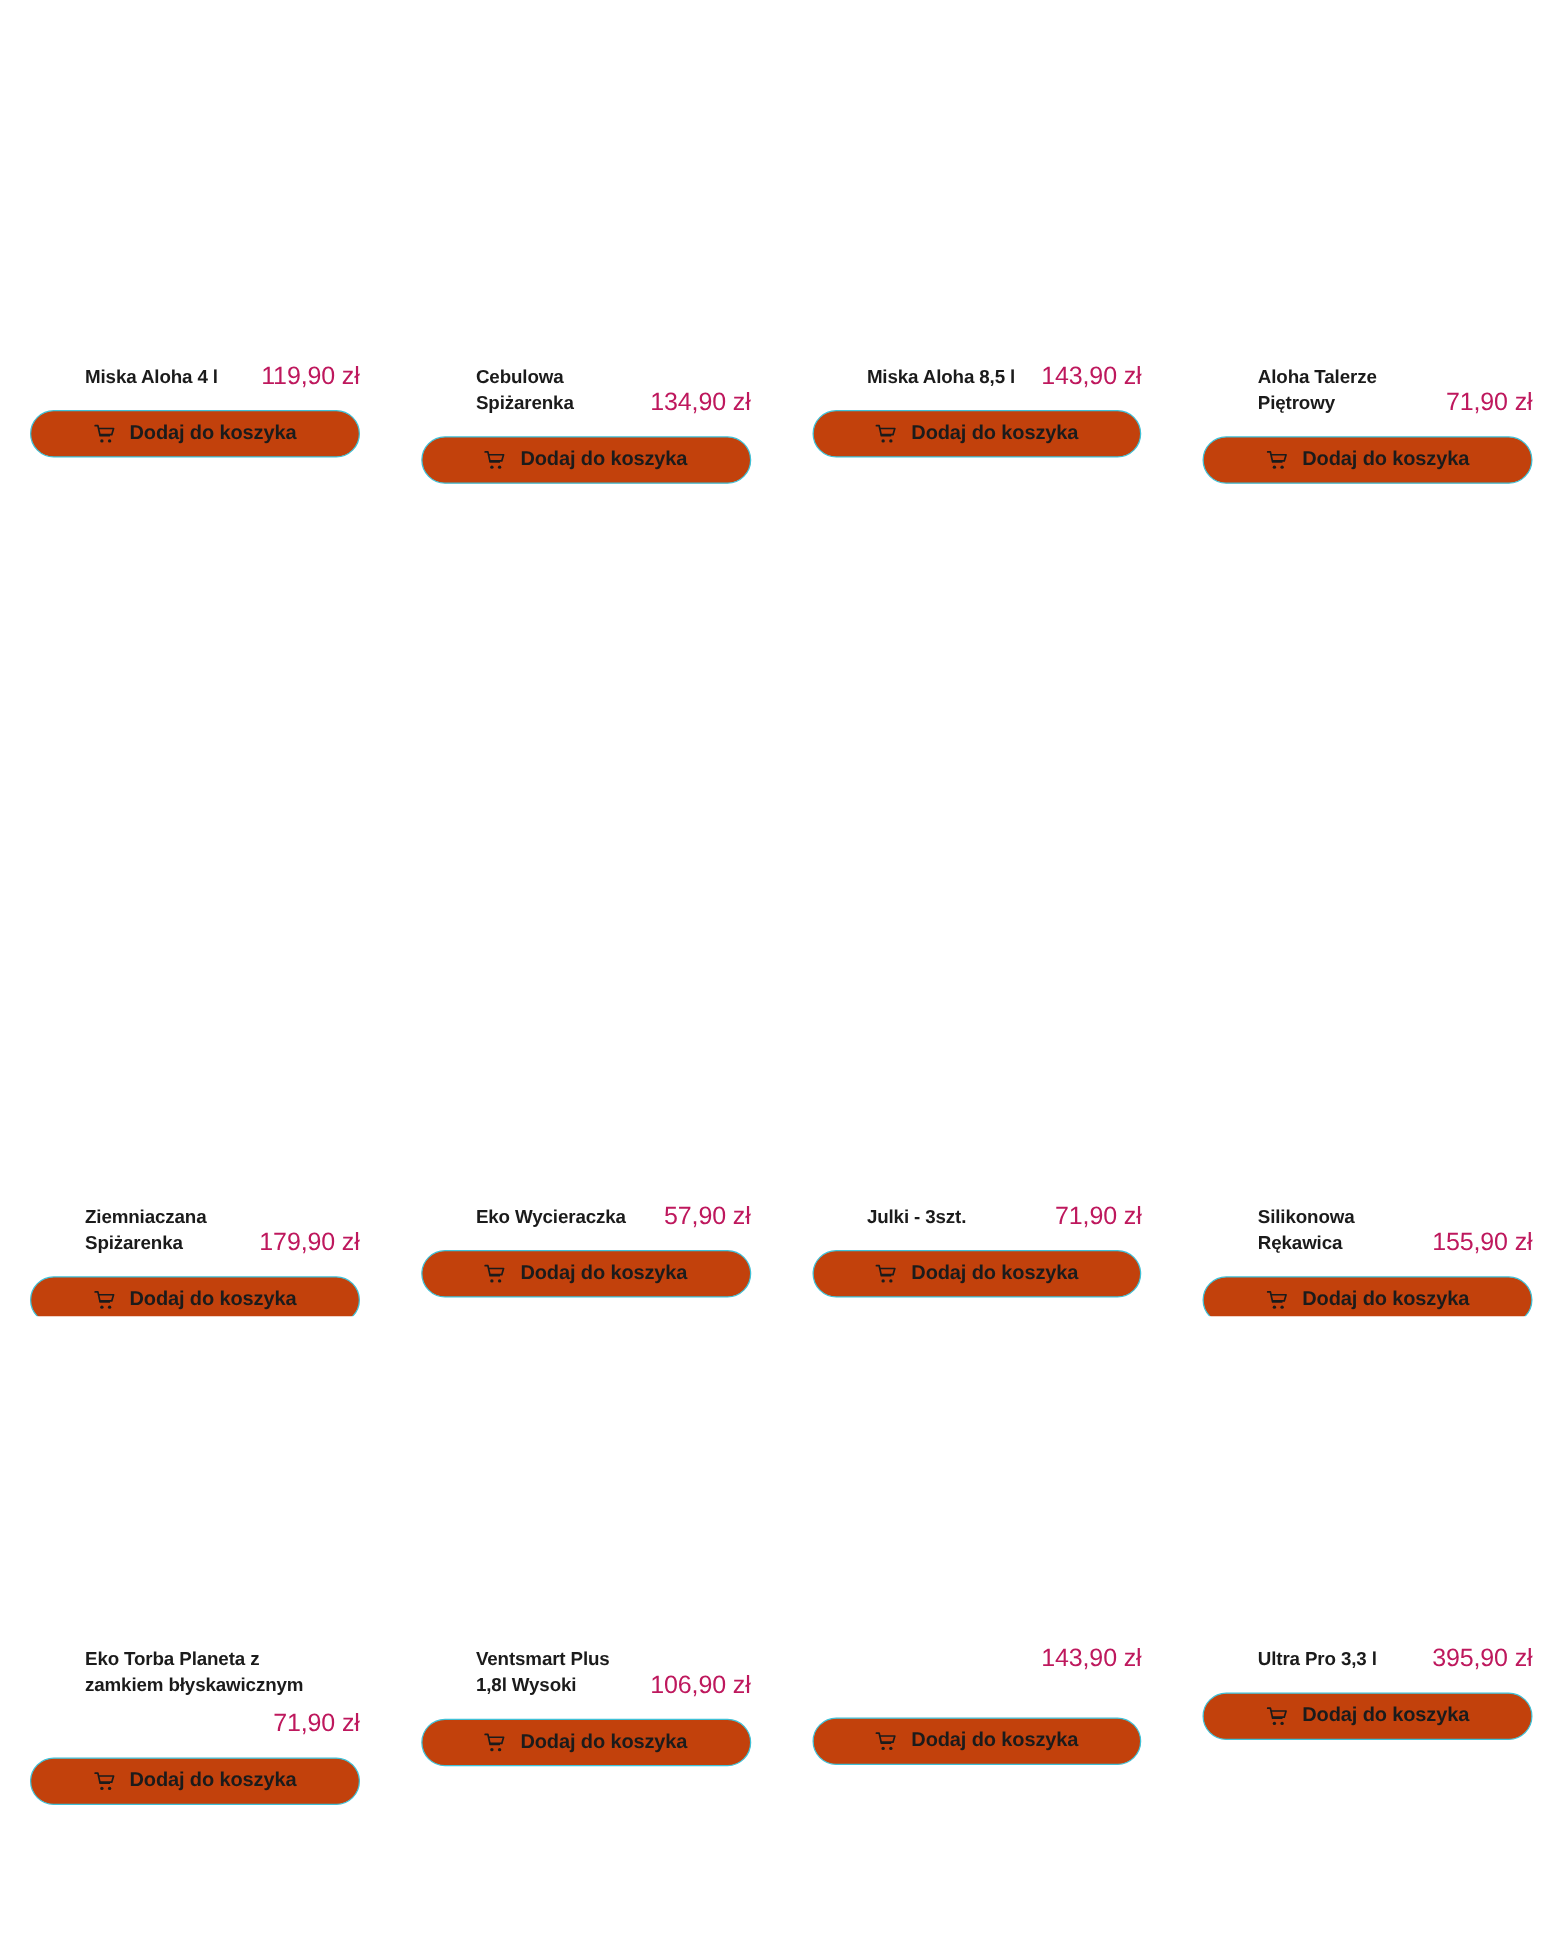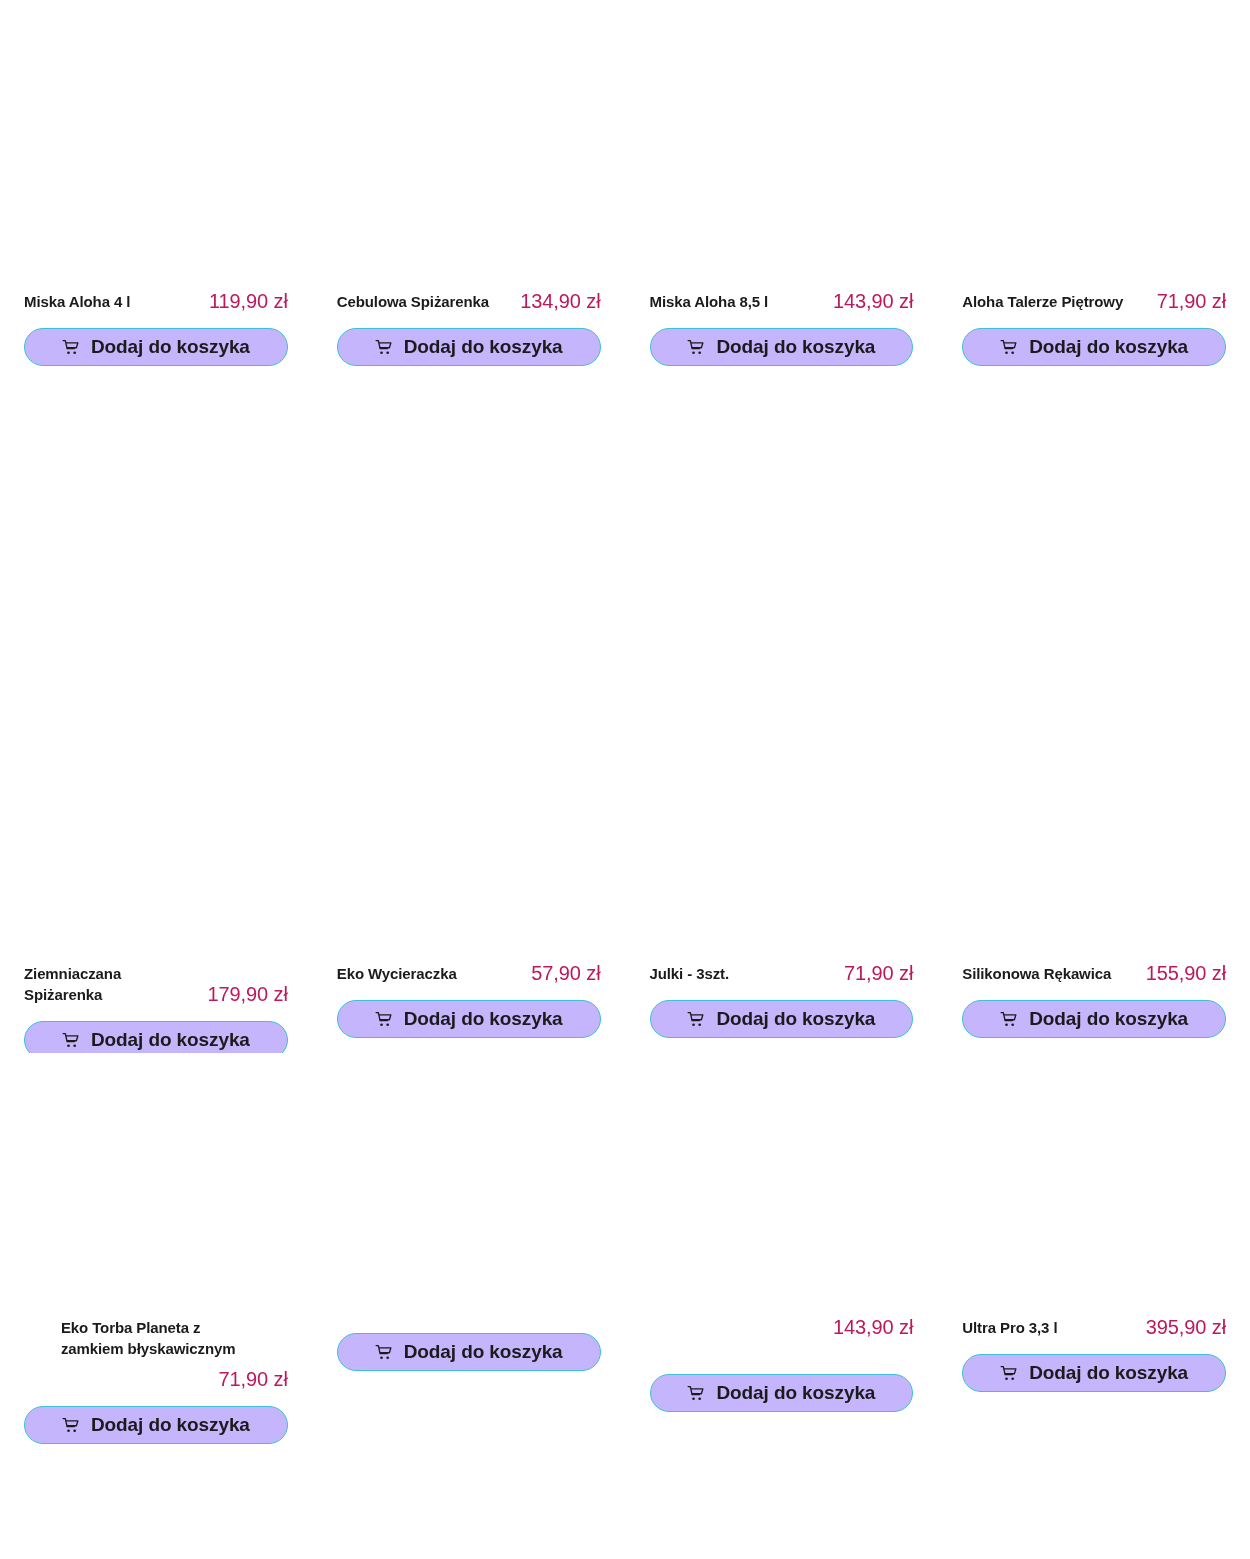--- a/index.html
+++ b/index.html
@@ -41,24 +41,25 @@
   }
 
   .card-media {
     width: 100%;
     background: #ffffff;
     flex: 0 0 auto;
   }
 
   .meta {
     display: flex;
-    align-items: center;
+    align-items: flex-start;
     justify-content: space-between;
     gap: 10px;
     min-height: 19px;
+    margin-left: 44px;
   }
 
   .meta.two-line { min-height: 41px; flex-direction: column; }
 
   .title {
     font-size: 15px;
     line-height: 21px;
     font-weight: 700;
     color: #1b1b1b;
     letter-spacing: -0.1px;
@@ -74,24 +75,24 @@
     letter-spacing: -0.1px;
     align-self: flex-end;
   }
 
   .add-btn {
     margin-top: 16px;
     width: 100%;
     height: 38px;
     border: 1.6px solid #3fc0d6;
     border-radius: 30px;
-    background: #c4b5fd;
+    background: #c2410c;
     color: #1b1b1b;
     font-family: inherit;
-    font-size: 19px;
+    font-size: 16px;
     font-weight: 700;
     letter-spacing: -0.1px;
     display: flex;
     align-items: center;
     justify-content: center;
     gap: 12px;
     cursor: pointer;
   }
 
   .cart-icon {
@@ -251,20 +252,24 @@
         <path d="M1.6 2.2h3.1l2.5 11.3h10.3"></path>
         <path d="M6.2 5.4h16.2l-2.1 6.9H7.4"></path>
         <circle cx="9.2" cy="19.4" r="1.9" fill="#1b1b1b" stroke="none"></circle>
         <circle cx="17.9" cy="19.4" r="1.9" fill="#1b1b1b" stroke="none"></circle>
       </svg>
       <span class="btn-label">Dodaj do koszyka</span>
     </button>
   </div>
       <div class="card">
     <div class="card-media" style="height: 264px;"></div>
+    <div class="meta">
+      <div class="title">Ventsmart Plus 1,8l Wysoki</div>
+      <div class="price">106,90 zł</div>
+    </div>
     <button class="add-btn">
       <svg class="cart-icon" viewBox="0 0 24 24" fill="none" stroke="#1b1b1b" stroke-width="1.9" stroke-linecap="round" stroke-linejoin="round">
         <path d="M1.6 2.2h3.1l2.5 11.3h10.3"></path>
         <path d="M6.2 5.4h16.2l-2.1 6.9H7.4"></path>
         <circle cx="9.2" cy="19.4" r="1.9" fill="#1b1b1b" stroke="none"></circle>
         <circle cx="17.9" cy="19.4" r="1.9" fill="#1b1b1b" stroke="none"></circle>
       </svg>
       <span class="btn-label">Dodaj do koszyka</span>
     </button>
   </div>

